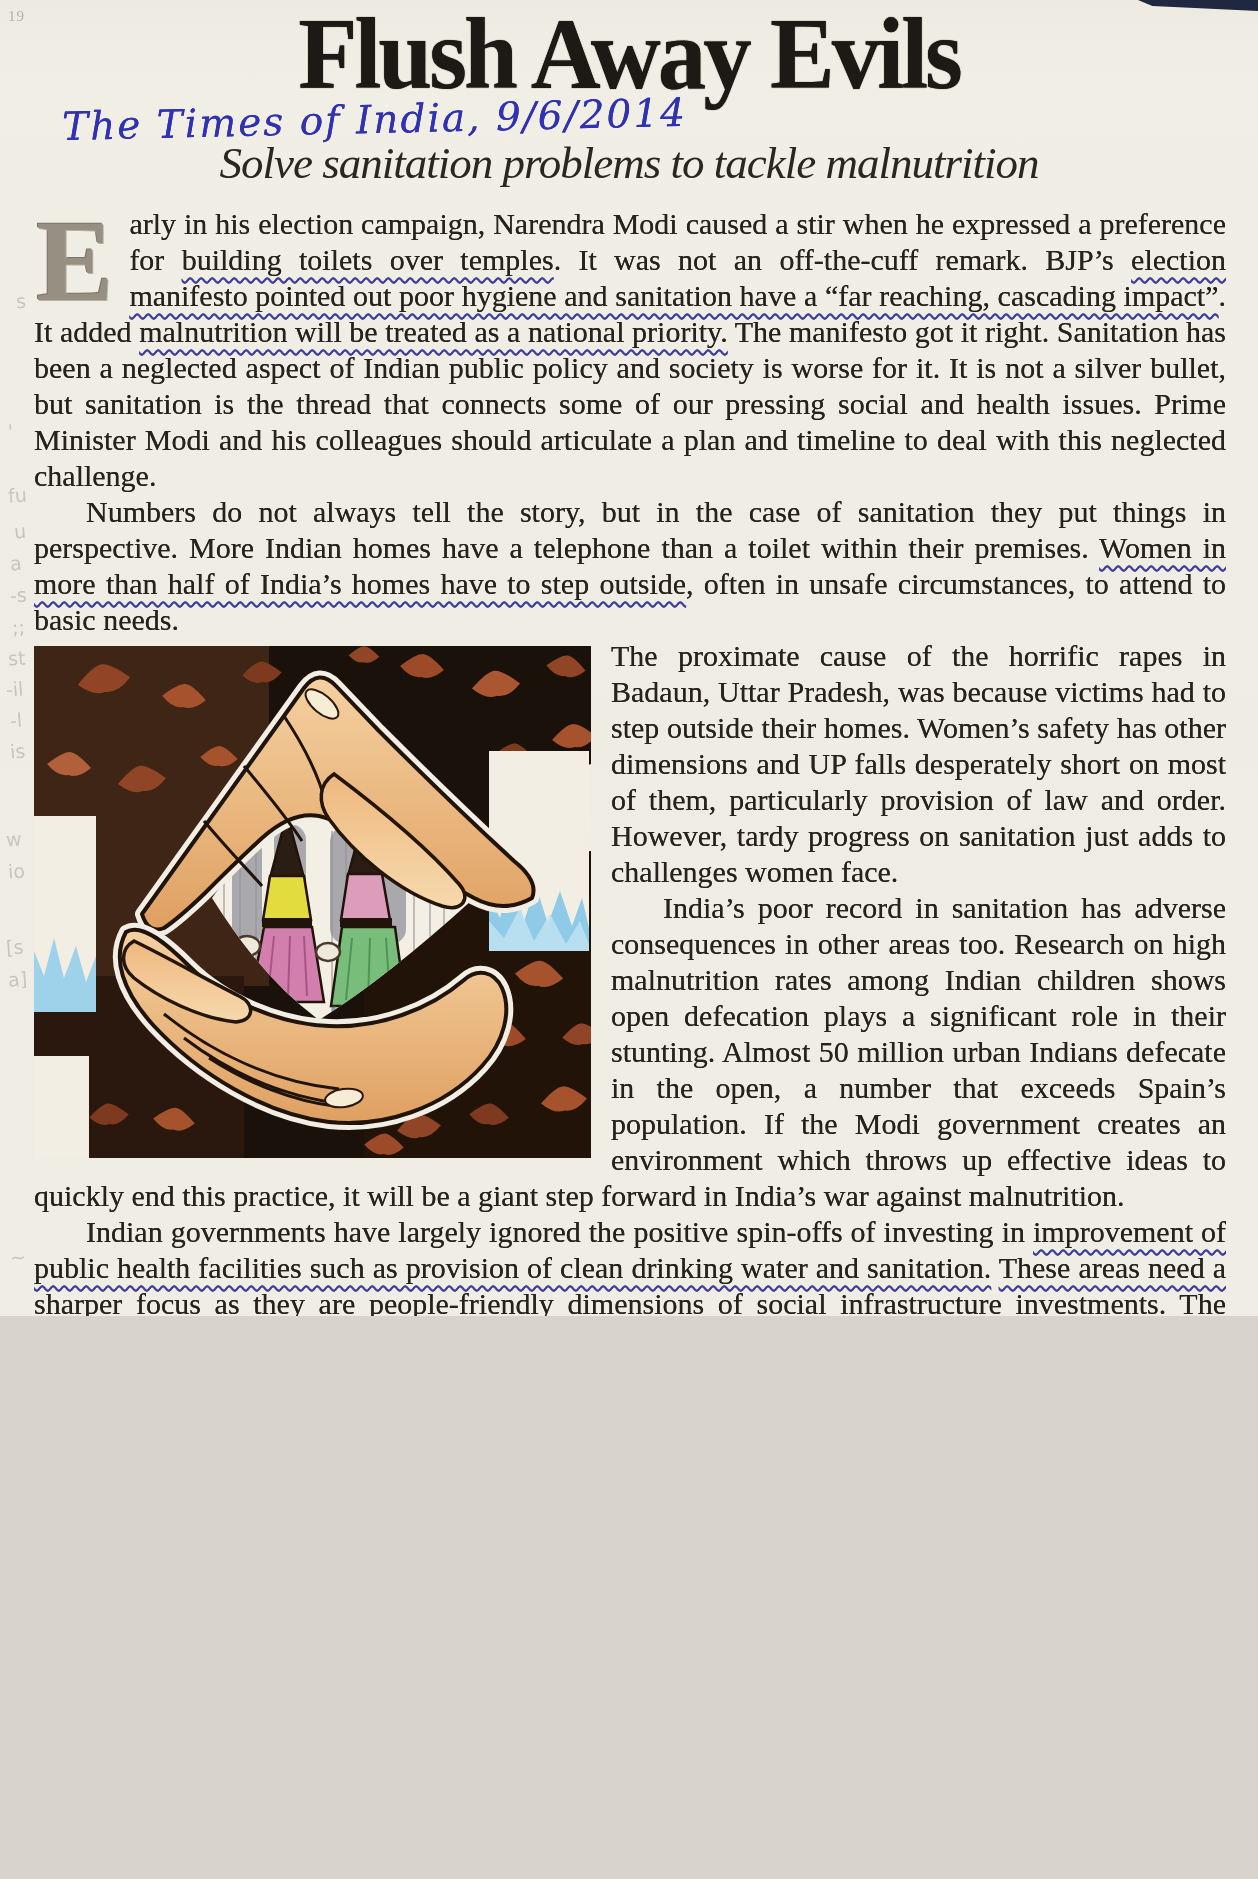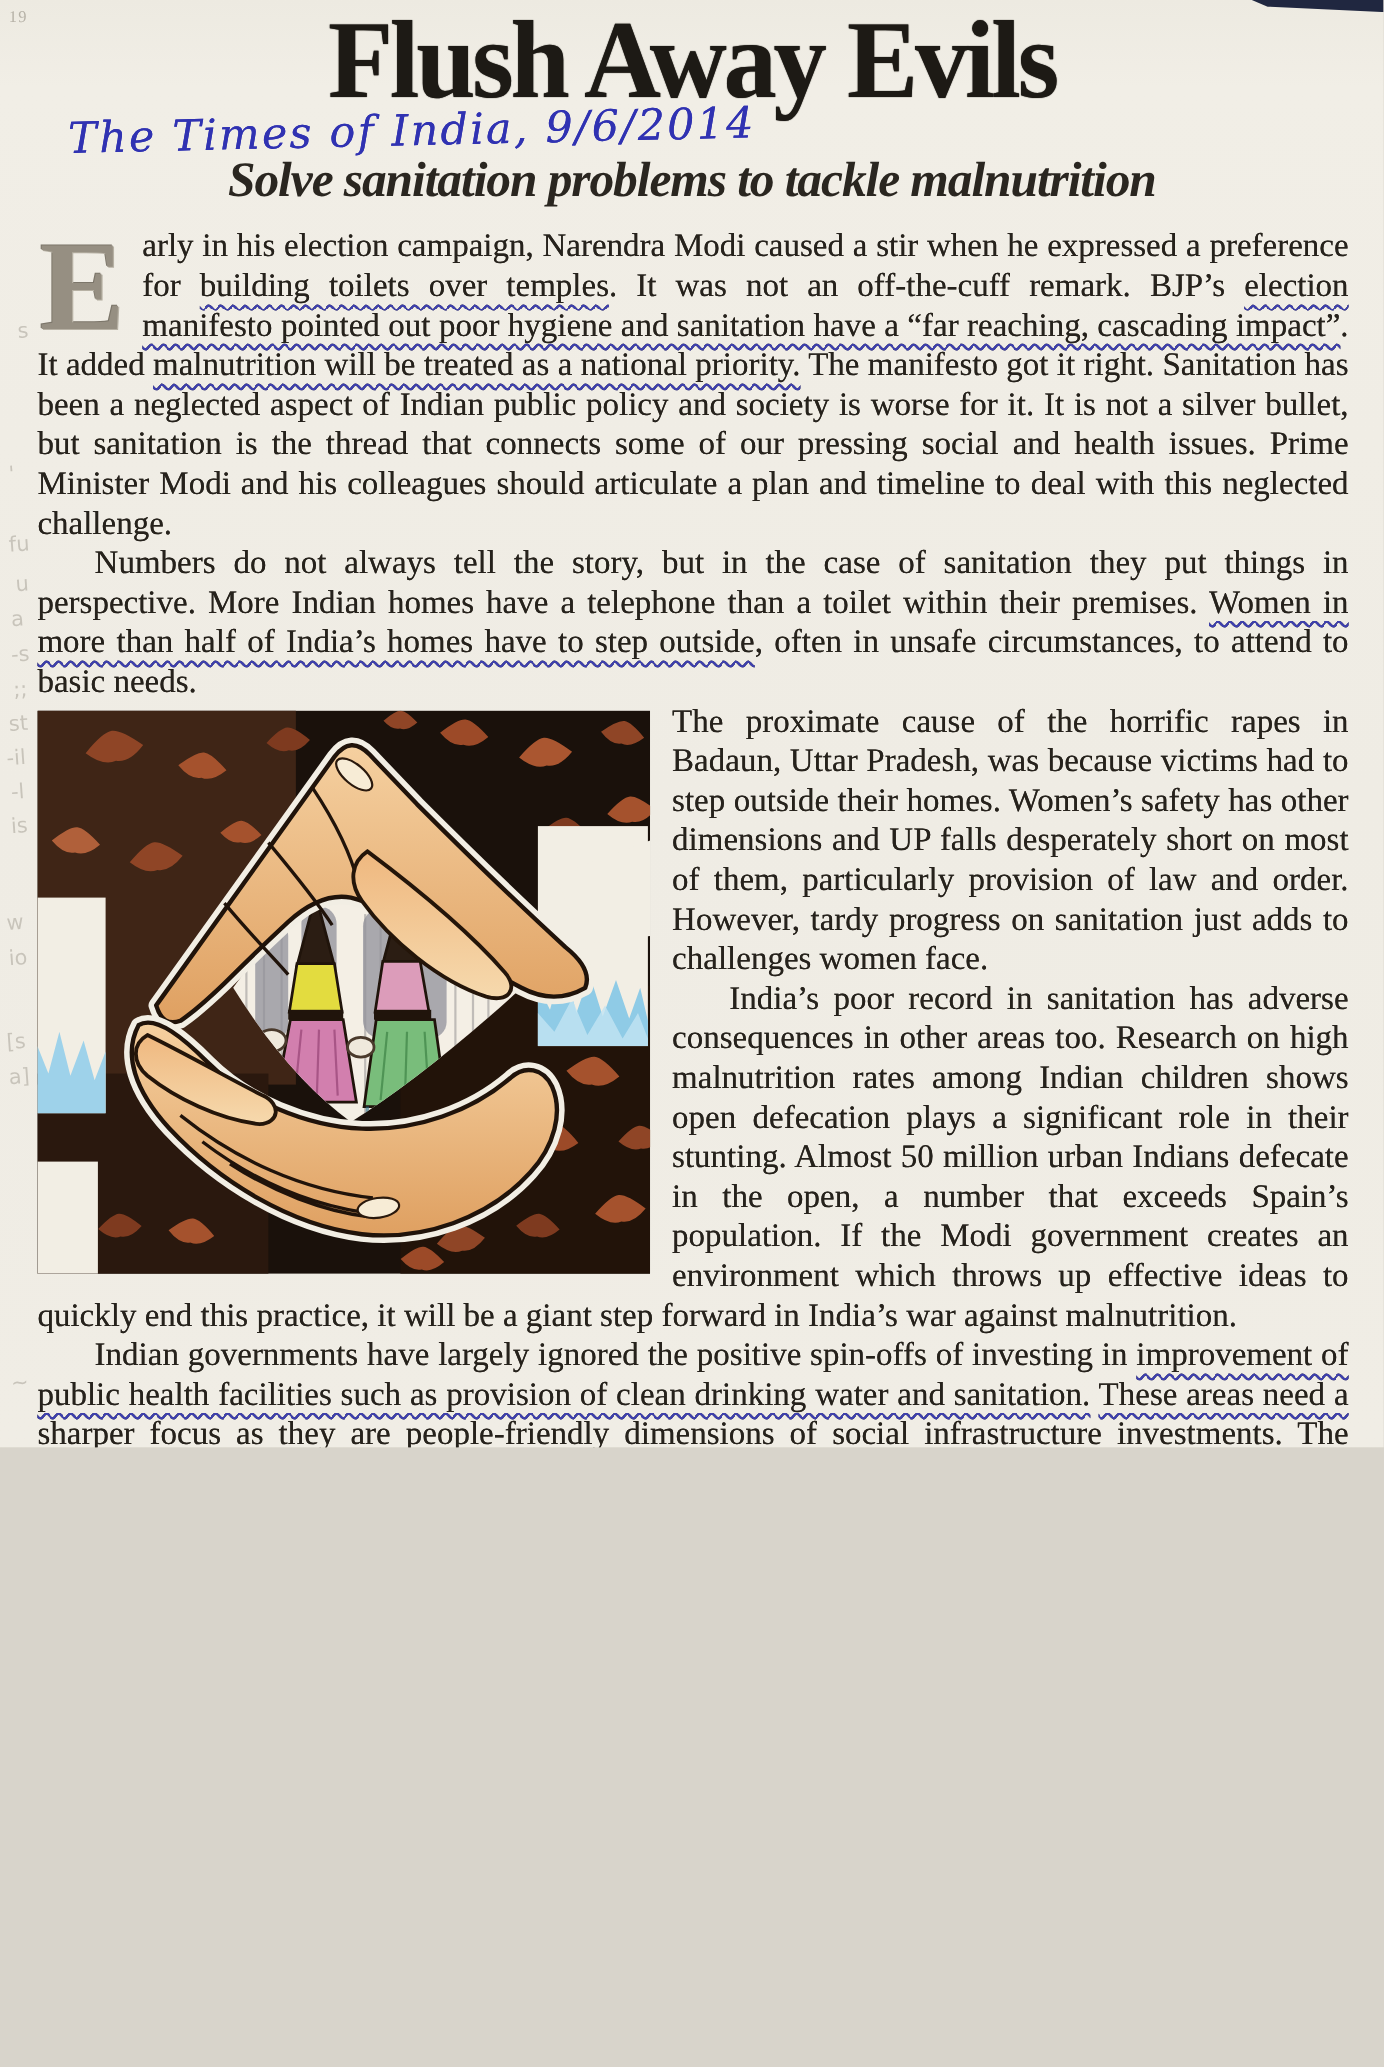--- a/index.html
+++ b/index.html
@@ -40,21 +40,21 @@
     color:#3032b2;
     letter-spacing:2px;
     transform:rotate(-1.3deg);
     white-space:nowrap;
     text-shadow:0 0 .6px #3032b2;
   }
   .subtitle{
     margin:34px 60px 0 60px;
     text-align:center;
     font-style:italic;
-    font-weight:bold;
+    font-weight:normal;
     font-size:45px;line-height:1.18;
     letter-spacing:-1px;
     color:#2a2620;
   }
   .article{
     margin:16px 32px 0 34px;
     font-size:30px;line-height:36px;
     text-align:justify;
     text-shadow:0 0 .5px rgba(32,27,20,.85);
   }

